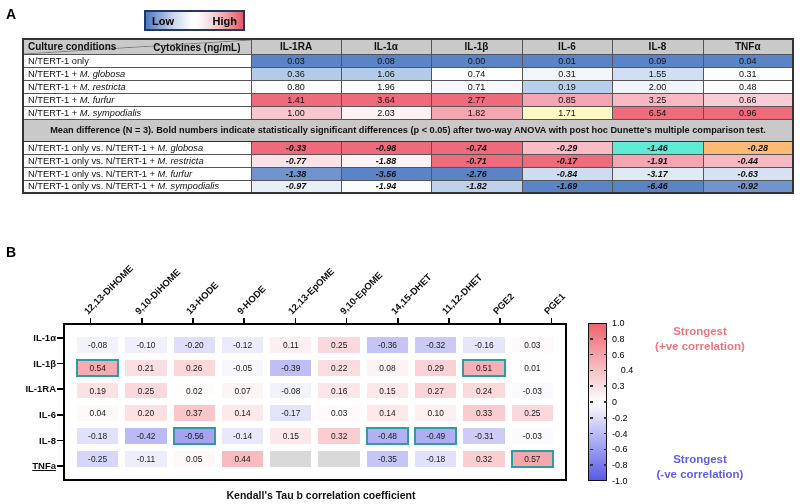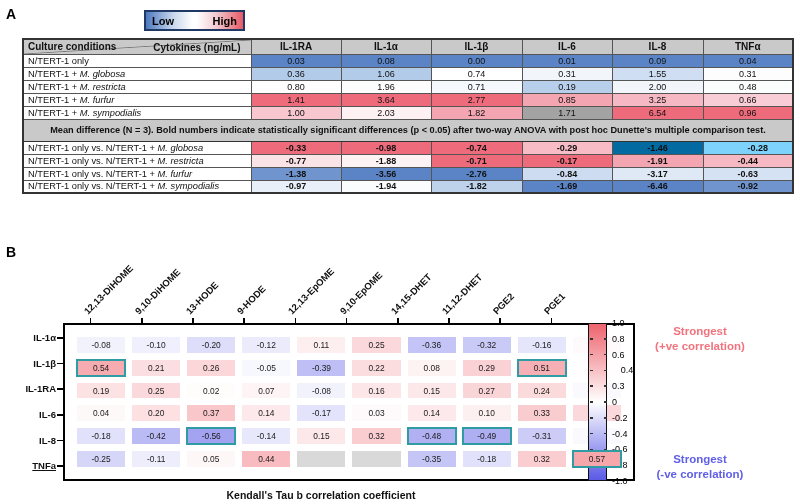--- a/index.html
+++ b/index.html
@@ -26,28 +26,28 @@
   #tableA td { border:1px solid #555; overflow:hidden; white-space:nowrap; }
   #tableA td.hdr { background:#c9c9c9; font-weight:bold; font-size:10px; text-align:center; height:15px; }
   #tableA td.corner {
     position:relative; background-color:#c9c9c9;
     background-image:linear-gradient(to bottom right, transparent calc(50% - 0.8px), #7a7a7a 50%, transparent calc(50% + 0.8px));
   }
   .corner-top { position:absolute; top:2px; right:10px; font-weight:bold; font-size:10px; }
   .corner-bot { position:absolute; bottom:2px; left:4px; font-weight:bold; font-size:10px; }
   #tableA td.cond { background:#fff; text-align:left; padding-left:4px; font-size:9.3px; height:13px; }
   #tableA td.val { text-align:center; font-size:9px; height:13px; }
-  #tableA tr.diff td.val { font-weight:bold; }
+  #tableA tr.diff td.val { font-weight:bold;font-style:italic; }
   #tableA td.divider {
     background:#c9c9c9; font-weight:bold; font-size:9.2px; text-align:center; height:22px;
     border-top:1.5px solid #333; border-bottom:1.5px solid #333;
   }
   
   #hm {
-    position:absolute; left:63px; top:323px; width:572px; height:158px;
+    position:absolute; left:63px; top:323px; width:504px; height:158px;
     border:2px solid #000; background:#fff;
     display:grid; grid-template-columns:repeat(10,1fr); grid-template-rows:repeat(6,1fr);
     gap:7px; padding:12px;
   }
   .hm-cell { display:flex; align-items:center; justify-content:center; font-size:8.4px; color:#1a1a1a; }
   .hm-cell.hl { outline:2.5px solid #2f9ca3; outline-offset:-1px; z-index:3; }
   .col-label { position:absolute; font-size:9.5px; font-weight:bold; white-space:nowrap;
     height:13px; line-height:13px; transform-origin:0 100%; transform:rotate(-45deg); }
   .row-label { position:absolute; left:6px; width:50px; text-align:right; font-size:9.5px; font-weight:bold; }
   .tickv { position:absolute; width:1.5px; height:5px; background:#000; }
@@ -133,35 +133,35 @@
           <td class="val" style="background: rgb(238, 107, 124);">2.77</td>
           <td class="val" style="background: rgb(243, 166, 178);">0.85</td>
           <td class="val" style="background: rgb(246, 185, 195);">3.25</td>
           <td class="val" style="background: rgb(249, 205, 213);">0.66</td>
         </tr>
         <tr>
           <td class="cond">N/TERT-1 + <i>M. sympodialis</i></td>
           <td class="val" style="background: rgb(247, 198, 207);">1.00</td>
           <td class="val" style="background: rgb(253, 241, 243);">2.03</td>
           <td class="val" style="background: rgb(243, 166, 178);">1.82</td>
-          <td class="val" style="background: #a3a3a3;">1.71</td>
+          <td class="val" style="background: #fef9c3;">1.71</td>
           <td class="val" style="background: rgb(238, 107, 124);">6.54</td>
           <td class="val" style="background: rgb(238, 107, 124);">0.96</td>
         </tr>
         <tr>
           <td colspan="7" class="divider">Mean difference (N = 3). Bold numbers indicate statistically significant differences (p &lt; 0.05) after two-way ANOVA with post hoc Dunette's multiple comparison test.</td>
         </tr>
         <tr class="diff">
           <td class="cond">N/TERT-1 only vs. N/TERT-1 + <i>M. globosa</i></td>
           <td class="val" style="background: rgb(238, 107, 124);">-0.33</td>
           <td class="val" style="background: rgb(238, 107, 124);">-0.98</td>
           <td class="val" style="background: rgb(238, 107, 124);">-0.74</td>
           <td class="val" style="background: rgb(247, 188, 198);">-0.29</td>
-          <td class="val" style="background: #0369a1;">-1.46</td>
-          <td class="val" style="background: #7dd3fc; padding-left: 20px;">-0.28</td>
+          <td class="val" style="background: #5eead4;">-1.46</td>
+          <td class="val" style="background: #fdba74; padding-left: 20px;">-0.28</td>
         </tr>
         <tr class="diff">
           <td class="cond">N/TERT-1 only vs. N/TERT-1 + <i>M. restricta</i></td>
           <td class="val" style="background: rgb(250, 227, 231);">-0.77</td>
           <td class="val" style="background: rgb(253, 242, 244);">-1.88</td>
           <td class="val" style="background: rgb(238, 107, 124);">-0.71</td>
           <td class="val" style="background: rgb(238, 107, 124);">-0.17</td>
           <td class="val" style="background: rgb(243, 166, 178);">-1.91</td>
           <td class="val" style="background: rgb(246, 185, 195);">-0.44</td>
         </tr>

